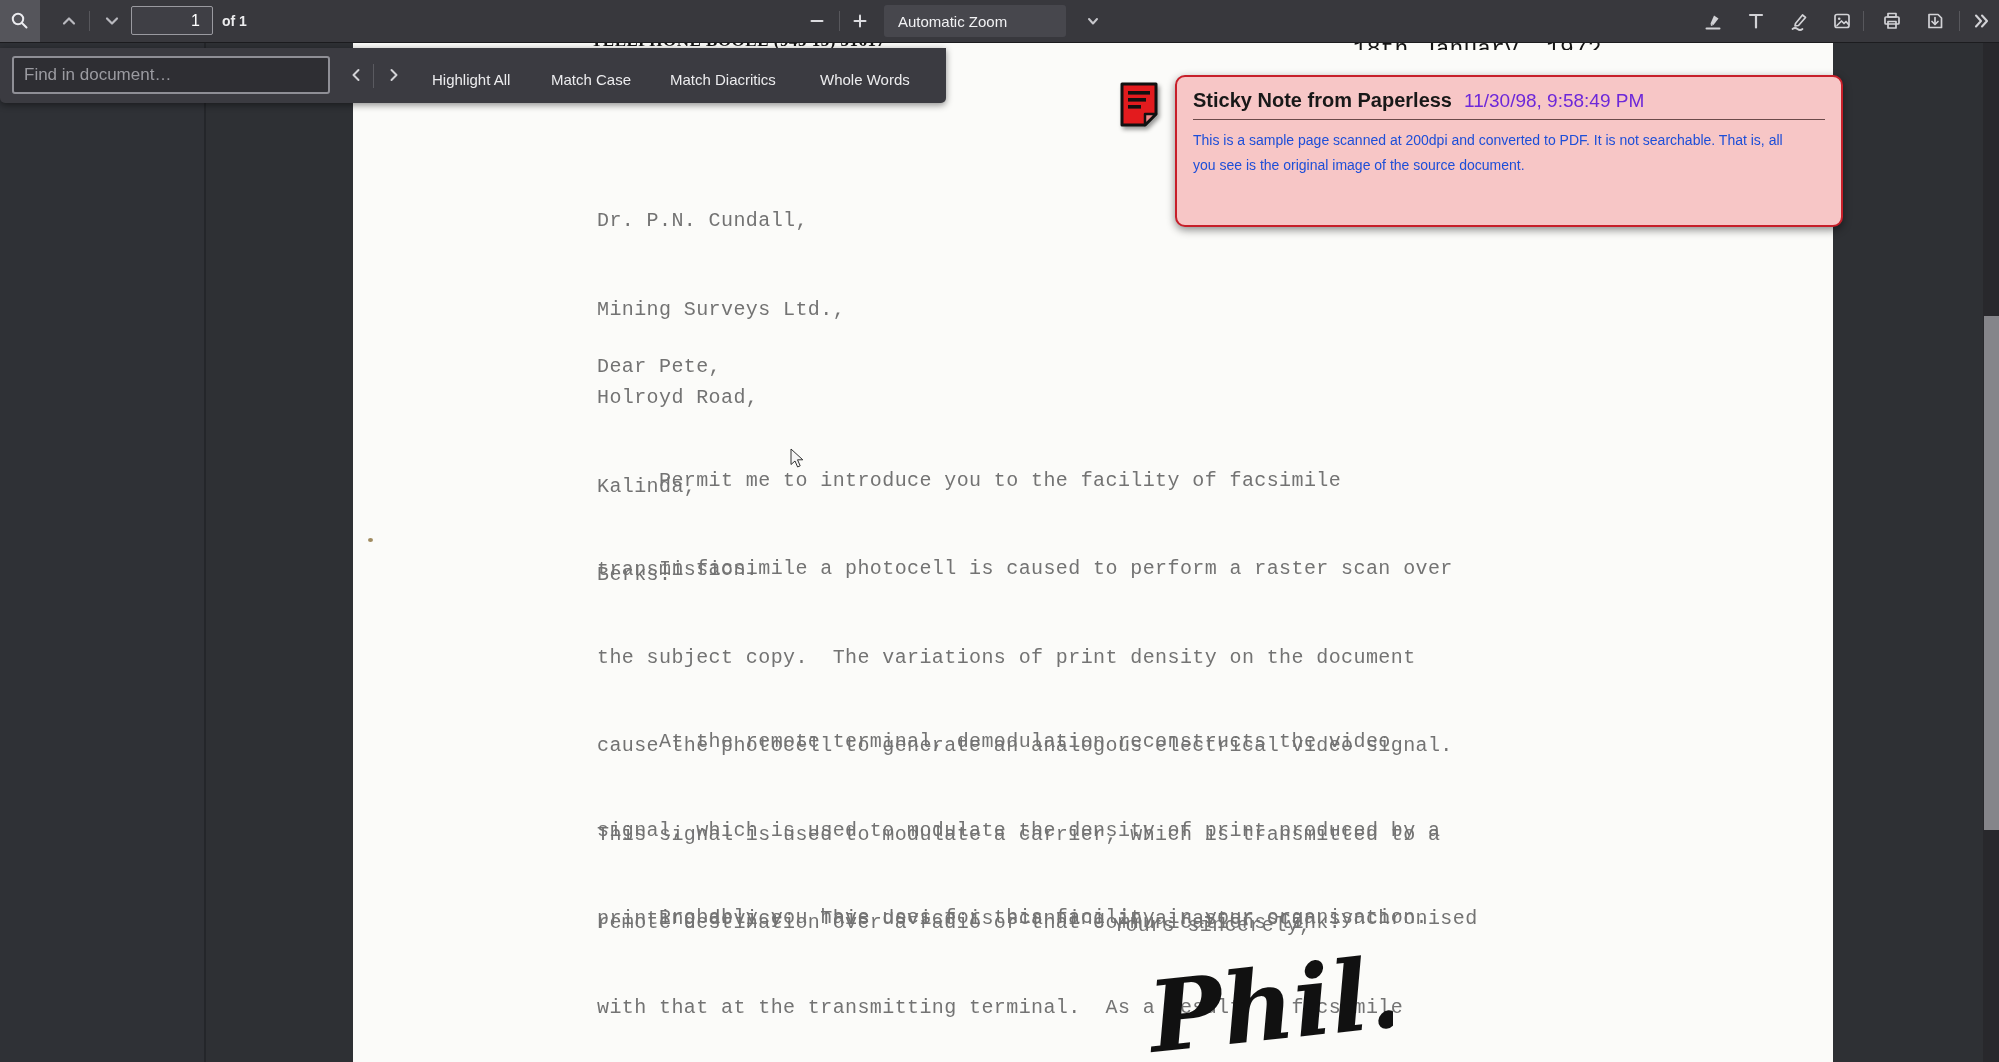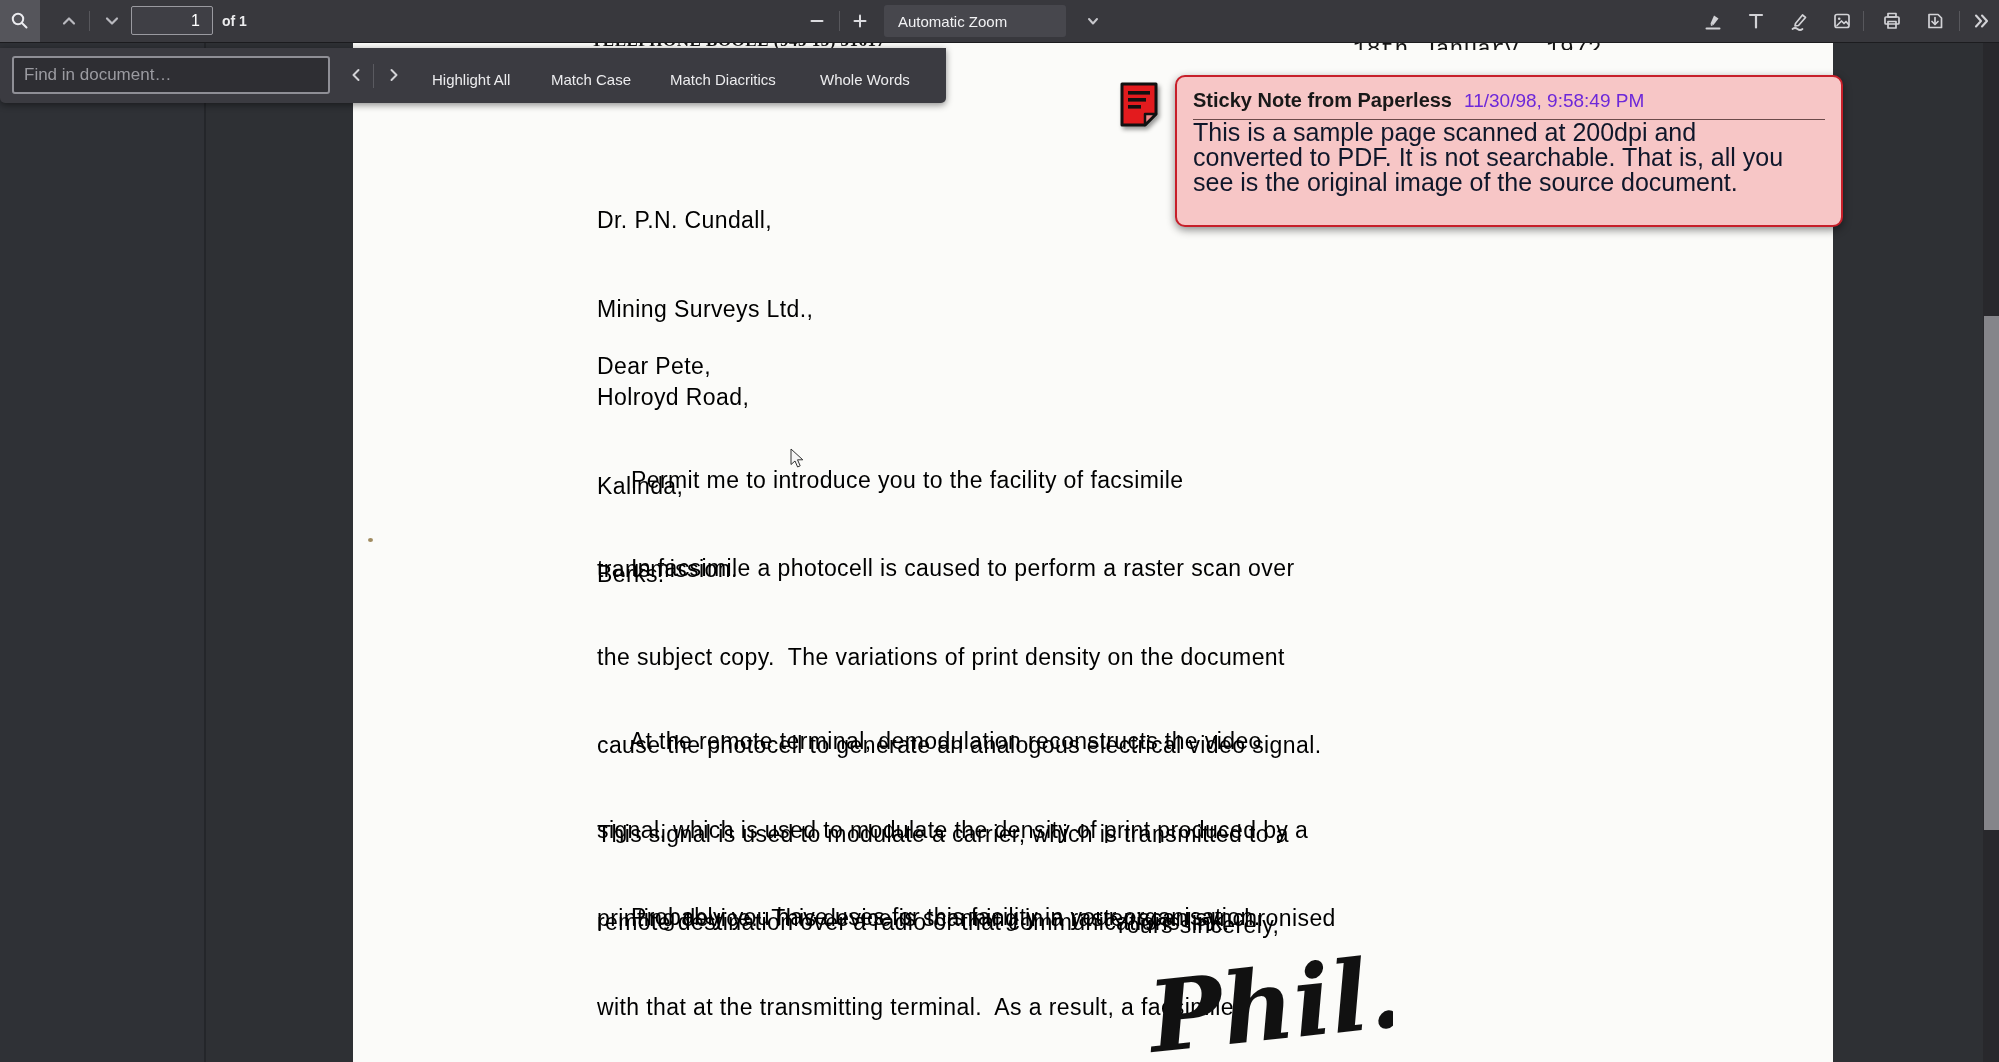--- a/index.html
+++ b/index.html
@@ -45,40 +45,40 @@
   .page{position:absolute;left:353px;top:42px;width:1480px;height:1020px;background:#fbfbf9;
         overflow:hidden;z-index:3;}
 
   
   .scroll-track{position:absolute;left:1983px;top:42px;width:16px;height:1020px;background:#28282c;z-index:8;}
   .scroll-up{position:absolute;left:1986px;top:47px;width:0;height:0;border-left:5px solid transparent;
              border-right:5px solid transparent;border-bottom:7px solid #9a9a9f;}
   .scroll-thumb{position:absolute;left:1984px;top:316px;width:15px;height:514px;background:#85858a;z-index:8;}
 
   
-  .typew{position:absolute;white-space:pre;font-family:Liberation Sans, sans-serif;
-         font-size:23px;line-height:29.5px;letter-spacing:.4px;color:#000000;}
+  .typew{position:absolute;white-space:pre;font-family:Liberation Mono, monospace;
+         font-size:20px;line-height:29.5px;letter-spacing:.4px;color:#737373;}
   .clip-frag{position:absolute;overflow:hidden;}
   .letterhead-frag-inner{display:inline-block;margin-top:-11px;
          font-family:"Liberation Serif","DejaVu Serif",serif;font-weight:bold;font-size:17px;
          letter-spacing:.5px;color:#141414;border-bottom:2px solid #141414;padding-bottom:1px;}
   .date-frag-inner{display:inline-block;margin-top:-17px;
          font-family:"Liberation Mono","DejaVu Sans Mono",monospace;font-size:23px;color:#141414;}
   .speck{position:absolute;width:5px;height:4px;border-radius:50%;background:#8a6f3a;opacity:.8;}
   .sig-svg text{font-family:"DejaVu Serif","Liberation Serif",serif;font-style:italic;font-weight:bold;}
 
   
   .note-popup{position:absolute;left:1175px;top:75px;width:668px;height:152px;background:#f7c6c6;
               border:2px solid #c71f2a;border-radius:10px;box-shadow:0 3px 9px rgba(0,0,0,.45);
               z-index:5;box-sizing:border-box;padding:12px 16px 8px 16px;}
   .note-header{display:flex;align-items:baseline;gap:12px;}
   .note-title{font-size:20px;font-weight:bold;color:#181818;}
   .note-time{font-size:19px;color:#6d28d9;}
   .note-sep{height:1px;background:#6c4a4a;margin-top:7px;}
-  .note-body{font-size:25px;line-height:25px;color:#0f172a;width:616px;}
+  .note-body{margin-top:8px;font-size:14px;line-height:25px;color:#1d4ed8;width:616px;}
   .note-icon{position:absolute;left:1117px;top:79px;z-index:5;filter:drop-shadow(2px 3px 2px rgba(0,0,0,.4));}
 
   
   .webcam{position:absolute;left:1655px;top:868px;width:344px;height:194px;z-index:15;overflow:hidden;
           background:linear-gradient(100deg,#c6c4c1 0%,#d9d7d4 30%,#efedeb 72%,#e3e1df 100%);}
   .wc-torso{position:absolute;left:58px;bottom:-6px;width:228px;height:78px;background:#35333b;
             border-radius:120px 120px 0 0;}
   .wc-neck{position:absolute;left:146px;top:128px;width:56px;height:34px;background:#46332a;}
   .wc-head{position:absolute;left:120px;top:10px;width:104px;height:128px;border-radius:50% 50% 46% 46%;
            background:radial-gradient(ellipse at 45% 42%,#6b4f3f 0%,#503a2c 55%,#3a291f 100%);}

